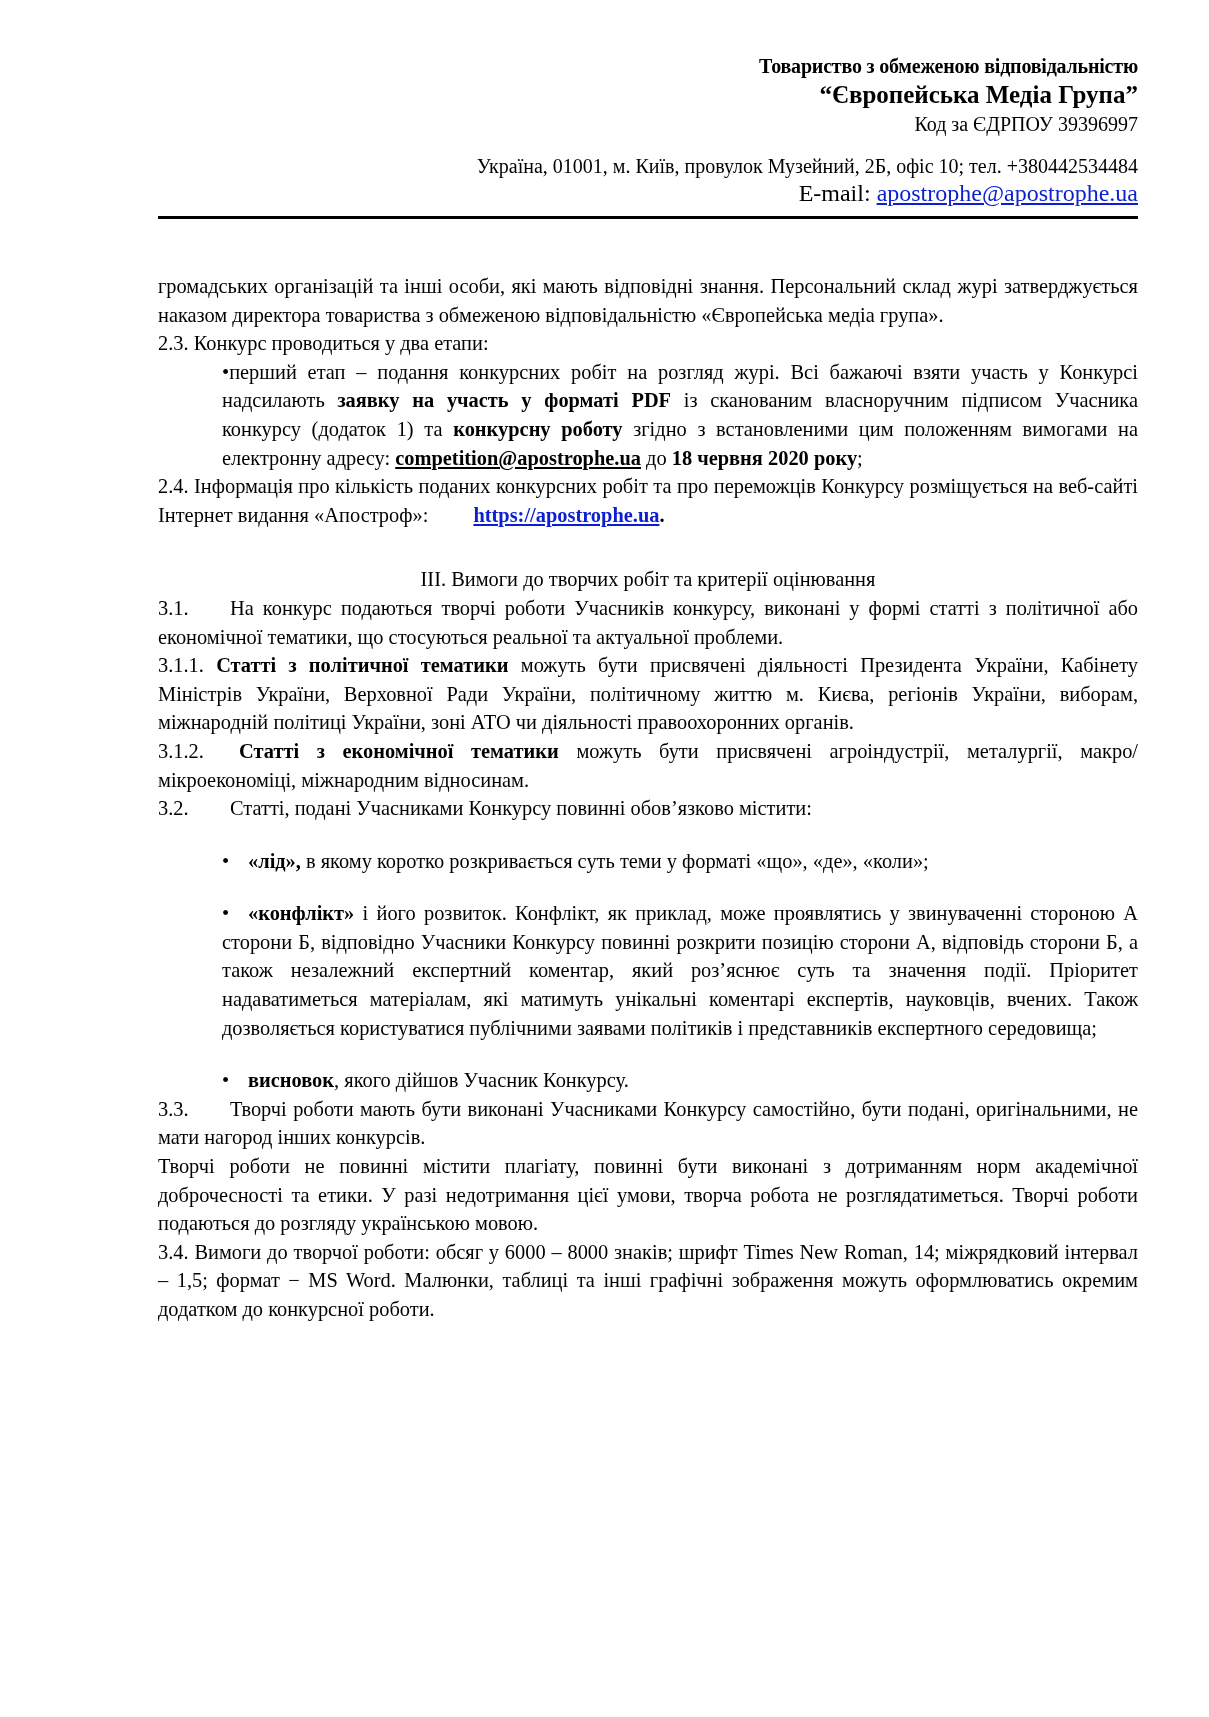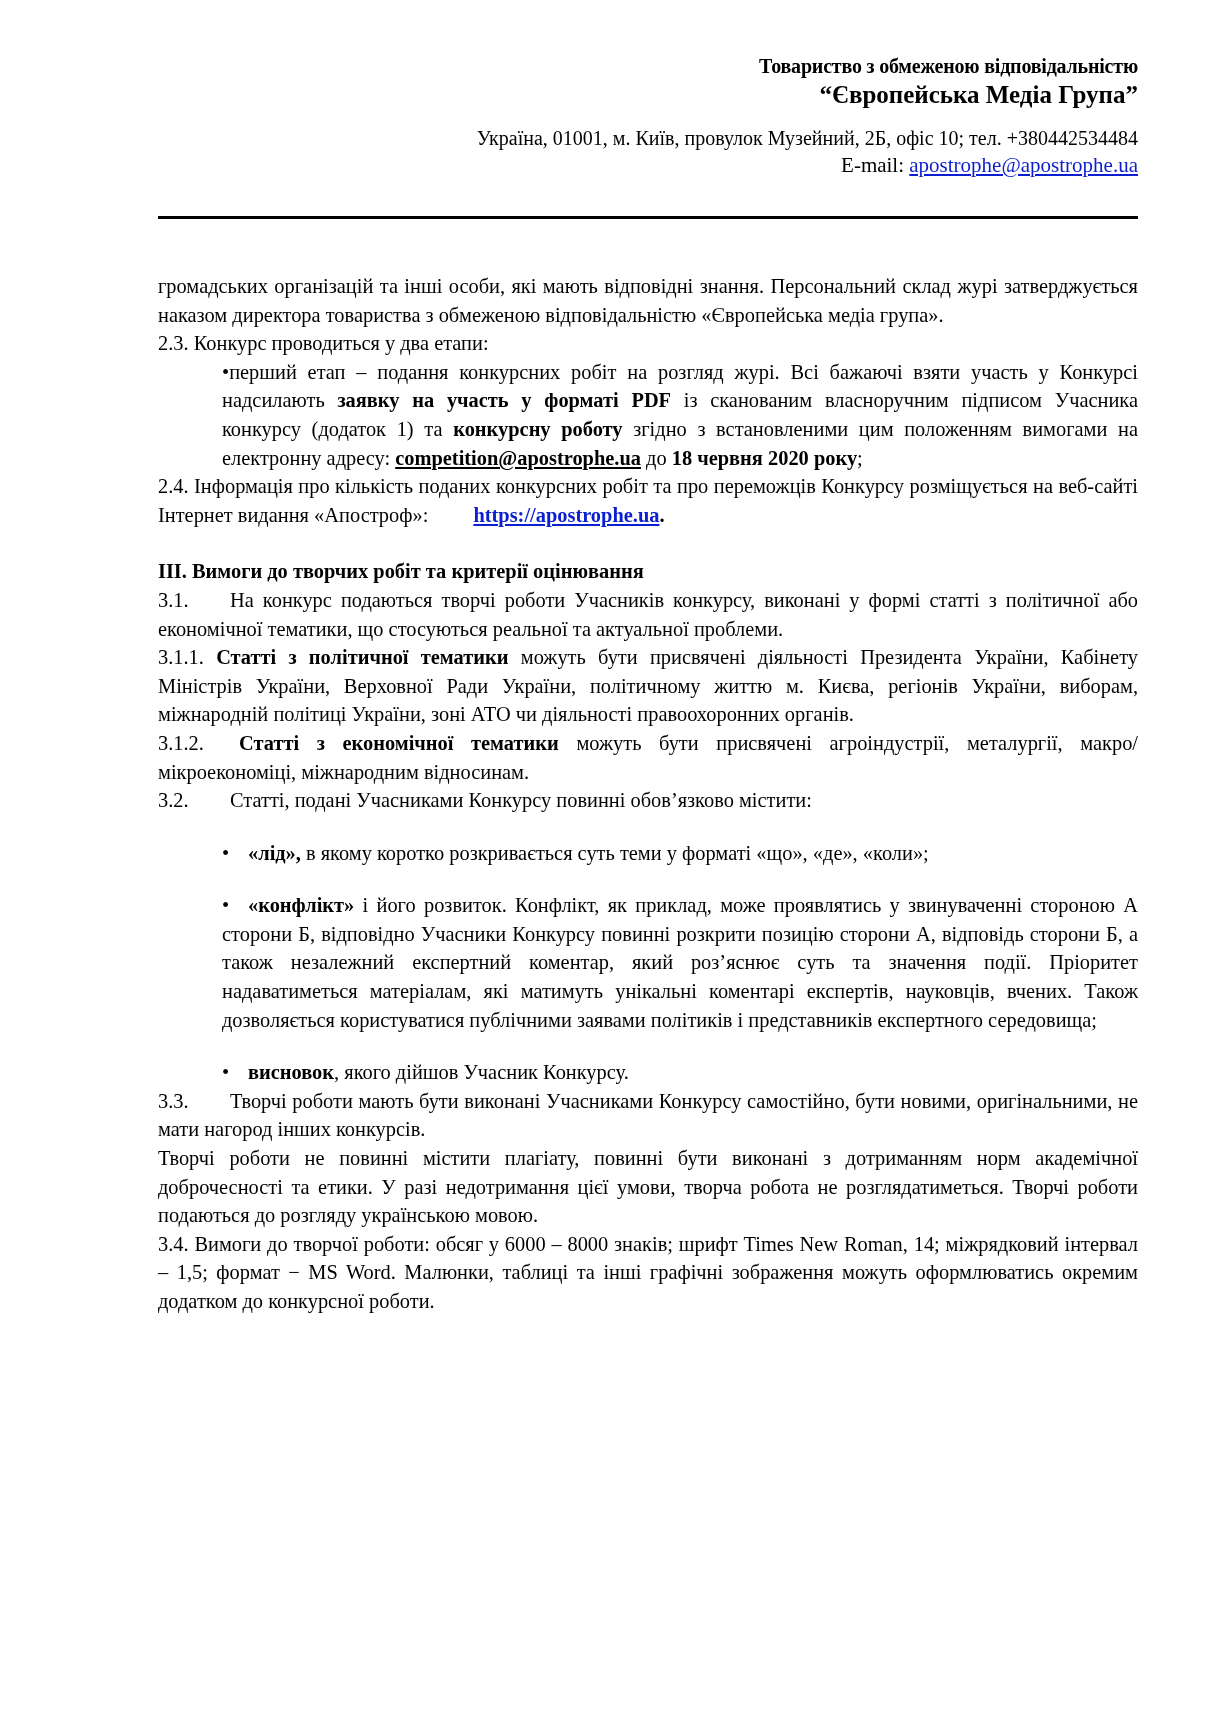--- a/index.html
+++ b/index.html
@@ -4,43 +4,44 @@
   <style>
     html, body { margin: 0; padding: 0; background: #ffffff; }
     body { width: 1209px; height: 1717px; position: relative; overflow: hidden;
            font-family: "Liberation Serif", "DejaVu Serif", serif; color: #000; }
     .page { position: absolute; left: 0; top: 0; width: 970px; height: 1717px; }
     .header { position: absolute; left: 158px; top: 52px; width: 980px; text-align: right; }
     .h-company { font-size: 20px; font-weight: bold; line-height: 28px; letter-spacing: -0.2px; }
     .h-name { font-size: 25px; font-weight: bold; line-height: 30px; }
     .h-code { font-size: 20px; line-height: 28px; }
     .h-addr { font-size: 20px; line-height: 28px; margin-top: 14px; text-align: right; }
-    .h-email { font-size: 21px; line-height: 26px; }
+    .h-email { font-size: 24px; line-height: 26px; }
     .link { color: #0b1fd1; text-decoration: underline; }
     .rule { position: absolute; left: 158px; top: 216px; width: 980px; height: 3px; background: #000; }
     .body { position: absolute; left: 158px; top: 272px; width: 980px; font-size: 20.4px; line-height: 28.6px; }
     .p { margin: 0; text-align: justify; }
     .indent { padding-left: 64px; }
     .bullet-lg { padding-left: 64px; margin-top: 24px; }
     .bullet-lg .dot { display: inline-block; width: 26px; }
     .b { font-weight: bold; }
     .num { display: inline-block; }
     .num-w { width: 72px; }
-    .center-title { text-align: left; font-weight: bold; margin-top: 28px; }
+    .center-title { text-align: center; font-weight: normal; margin-top: 36px; }
     .bold-link { color: #0b1fd1; text-decoration: underline; font-weight: bold; margin-left: 40px; }
     .email-bold { font-weight: bold; text-decoration: underline; color: #000; }
   </style>
 </head>
 <body>
 
 <div class="page">
 
   <div class="header">
     <div class="h-company">Товариство з обмеженою відповідальністю</div>
     <div class="h-name">“Європейська Медіа Група”</div>
+    <div class="h-code">Код за ЄДРПОУ 39396997</div>
     <div class="h-addr">Україна, 01001, м. Київ, провулок Музейний, 2Б, офіс 10; тел. +380442534484</div>
     <div class="h-email"><span>E-mail: </span><span class="link">apostrophe@apostrophe.ua</span></div>
   </div>
 
   <div class="rule"></div>
 
   <div class="body">
 
     <p class="p">громадських організацій та інші особи, які мають відповідні знання. Персональний склад журі затверджується наказом директора товариства з обмеженою відповідальністю «Європейська медіа група».</p>
     <p class="p">2.3. Конкурс проводиться у два етапи:</p>
@@ -57,17 +58,17 @@
     <p class="p"><span>3.1.1. </span><span class="b">Статті з політичної тематики</span><span> можуть бути присвячені діяльності Президента України, Кабінету Міністрів України, Верховної Ради України, політичному життю м. Києва, регіонів України, виборам, міжнародній політиці України, зоні АТО чи діяльності правоохоронних органів.</span></p>
 
     <p class="p"><span style="white-space:pre">3.1.2.  </span><span class="b">Статті з економічної тематики</span><span> можуть бути присвячені агроіндустрії, металургії, макро/мікроекономіці, міжнародним відносинам.</span></p>
 
     <p class="p"><span class="num num-w">3.2.</span><span>Статті, подані Учасниками Конкурсу повинні обов’язково містити:</span></p>
 
     <p class="p bullet-lg"><span class="dot">•</span><span class="b">«лід»,</span><span> в якому коротко розкривається суть теми у форматі «що», «де», «коли»;</span></p>
     <p class="p bullet-lg"><span class="dot">•</span><span class="b">«конфлікт»</span><span> і його розвиток. Конфлікт, як приклад, може проявлятись у звинуваченні стороною А  сторони Б, відповідно Учасники Конкурсу повинні розкрити позицію сторони А, відповідь сторони Б, а також незалежний експертний коментар, який роз’яснює суть та значення події. Пріоритет надаватиметься матеріалам, які матимуть унікальні коментарі експертів, науковців, вчених. Також дозволяється користуватися публічними заявами політиків і представників експертного середовища;</span></p>
     <p class="p bullet-lg"><span class="dot">•</span><span class="b">висновок</span><span>, якого дійшов Учасник Конкурсу.</span></p>
 
-    <p class="p"><span class="num num-w">3.3.</span><span>Творчі роботи мають бути виконані Учасниками Конкурсу самостійно, бути новими, оригінальними, не мати нагород інших конкурсів.</span></p>
+    <p class="p"><span class="num num-w">3.3.</span><span>Творчі роботи мають бути виконані Учасниками Конкурсу самостійно, бути подані, оригінальними, не мати нагород інших конкурсів.</span></p>
     <p class="p">Творчі роботи не повинні містити плагіату, повинні бути виконані з дотриманням норм академічної доброчесності та етики. У разі недотримання цієї умови, творча робота не розглядатиметься. Творчі роботи подаються до розгляду українською мовою.</p>
     <p class="p">3.4. Вимоги до творчої роботи: обсяг у 6000 – 8000 знаків; шрифт Times New Roman, 14; міжрядковий інтервал – 1,5; формат − MS Word. Малюнки, таблиці та інші графічні зображення можуть оформлюватись окремим додатком до конкурсної роботи.</p>
   </div>
 </div>
 
 </body></html>

